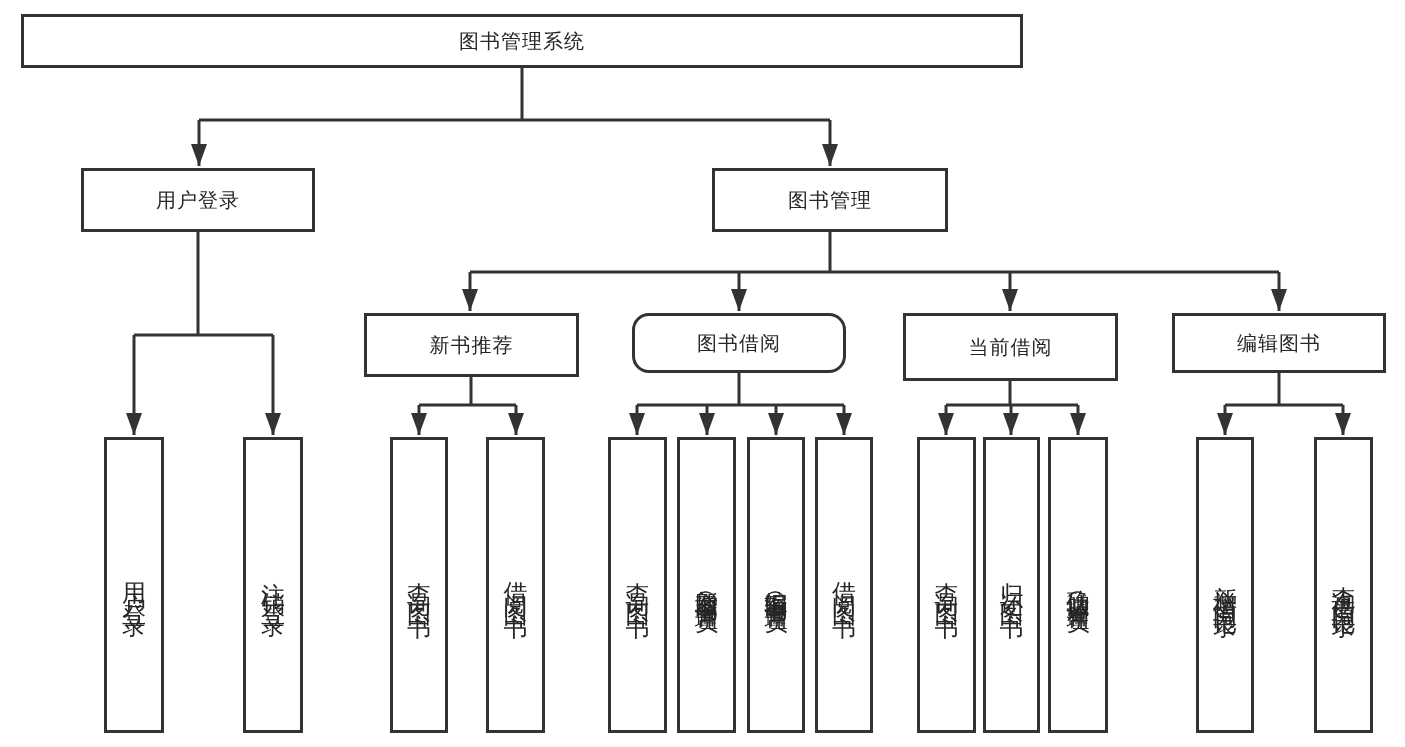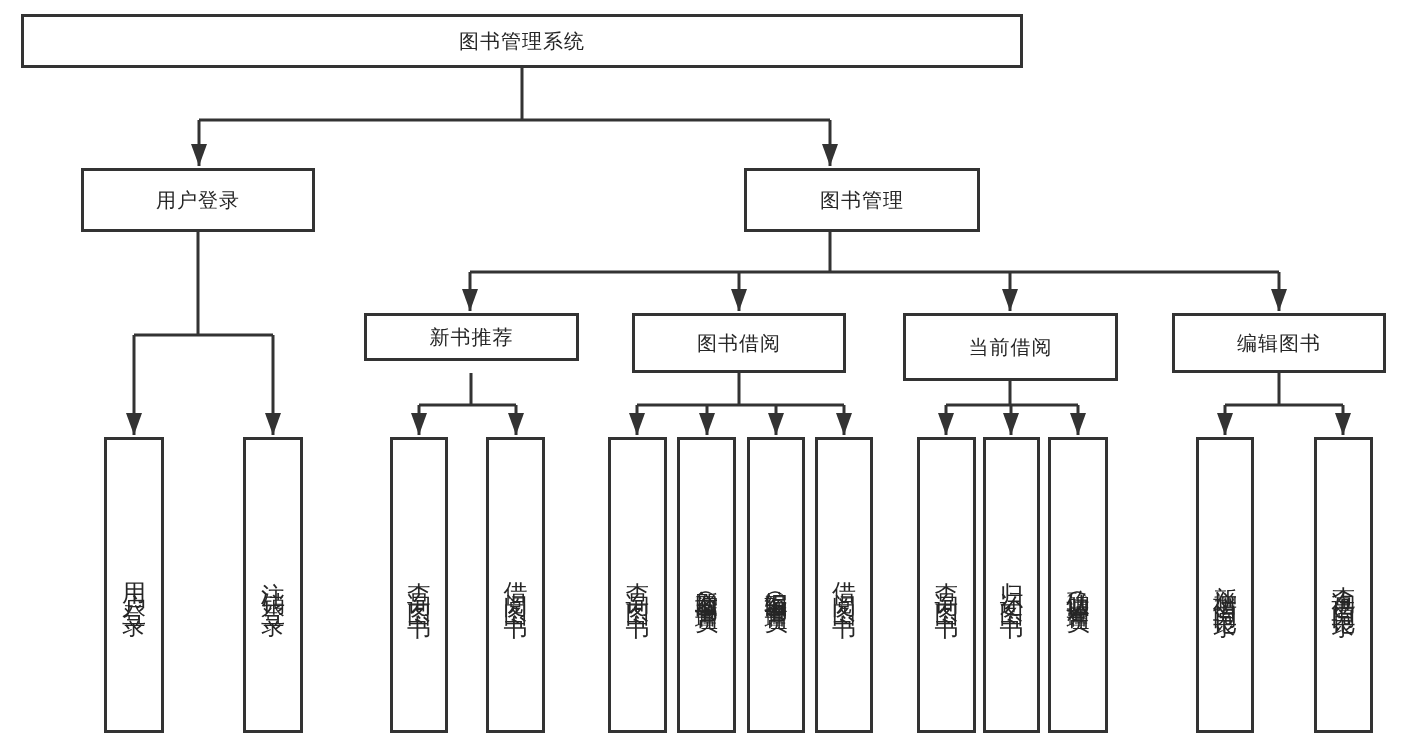--- a/index.html
+++ b/index.html
@@ -132,28 +132,28 @@
     </g>
   </svg>
 
   <div class="hbox" style="left:21px; top:14px; width:1002px; height:54px;">
     <span>图书管理系统</span>
   </div>
 
   <div class="hbox" style="left:81px; top:168px; width:234px; height:64px;">
     <span>用户登录</span>
   </div>
-  <div class="hbox" style="left:712px; top:168px; width:236px; height:64px;margin-left:32px;">
+  <div class="hbox" style="left:712px; top:168px; width:236px; height:64px;">
     <span>图书管理</span>
   </div>
 
-  <div class="hbox" style="left:364px; top:313px; width:215px; height:48px;">
+  <div class="hbox" style="left:364px; top:313px; width:215px; height:64px;">
     <span>新书推荐</span>
   </div>
-  <div class="hbox" style="left:632px; top:313px; width:214px; height:60px;">
+  <div class="hbox" style="left:632px; top:313px; width:214px; height:60px;border-radius:17px;">
     <span>图书借阅</span>
   </div>
   <div class="hbox" style="left:903px; top:313px; width:215px; height:68px;">
     <span>当前借阅</span>
   </div>
   <div class="hbox" style="left:1172px; top:313px; width:214px; height:60px;">
     <span>编辑图书</span>
   </div>
 
   <div class="vbox" style="left:104px; width:60px;">

